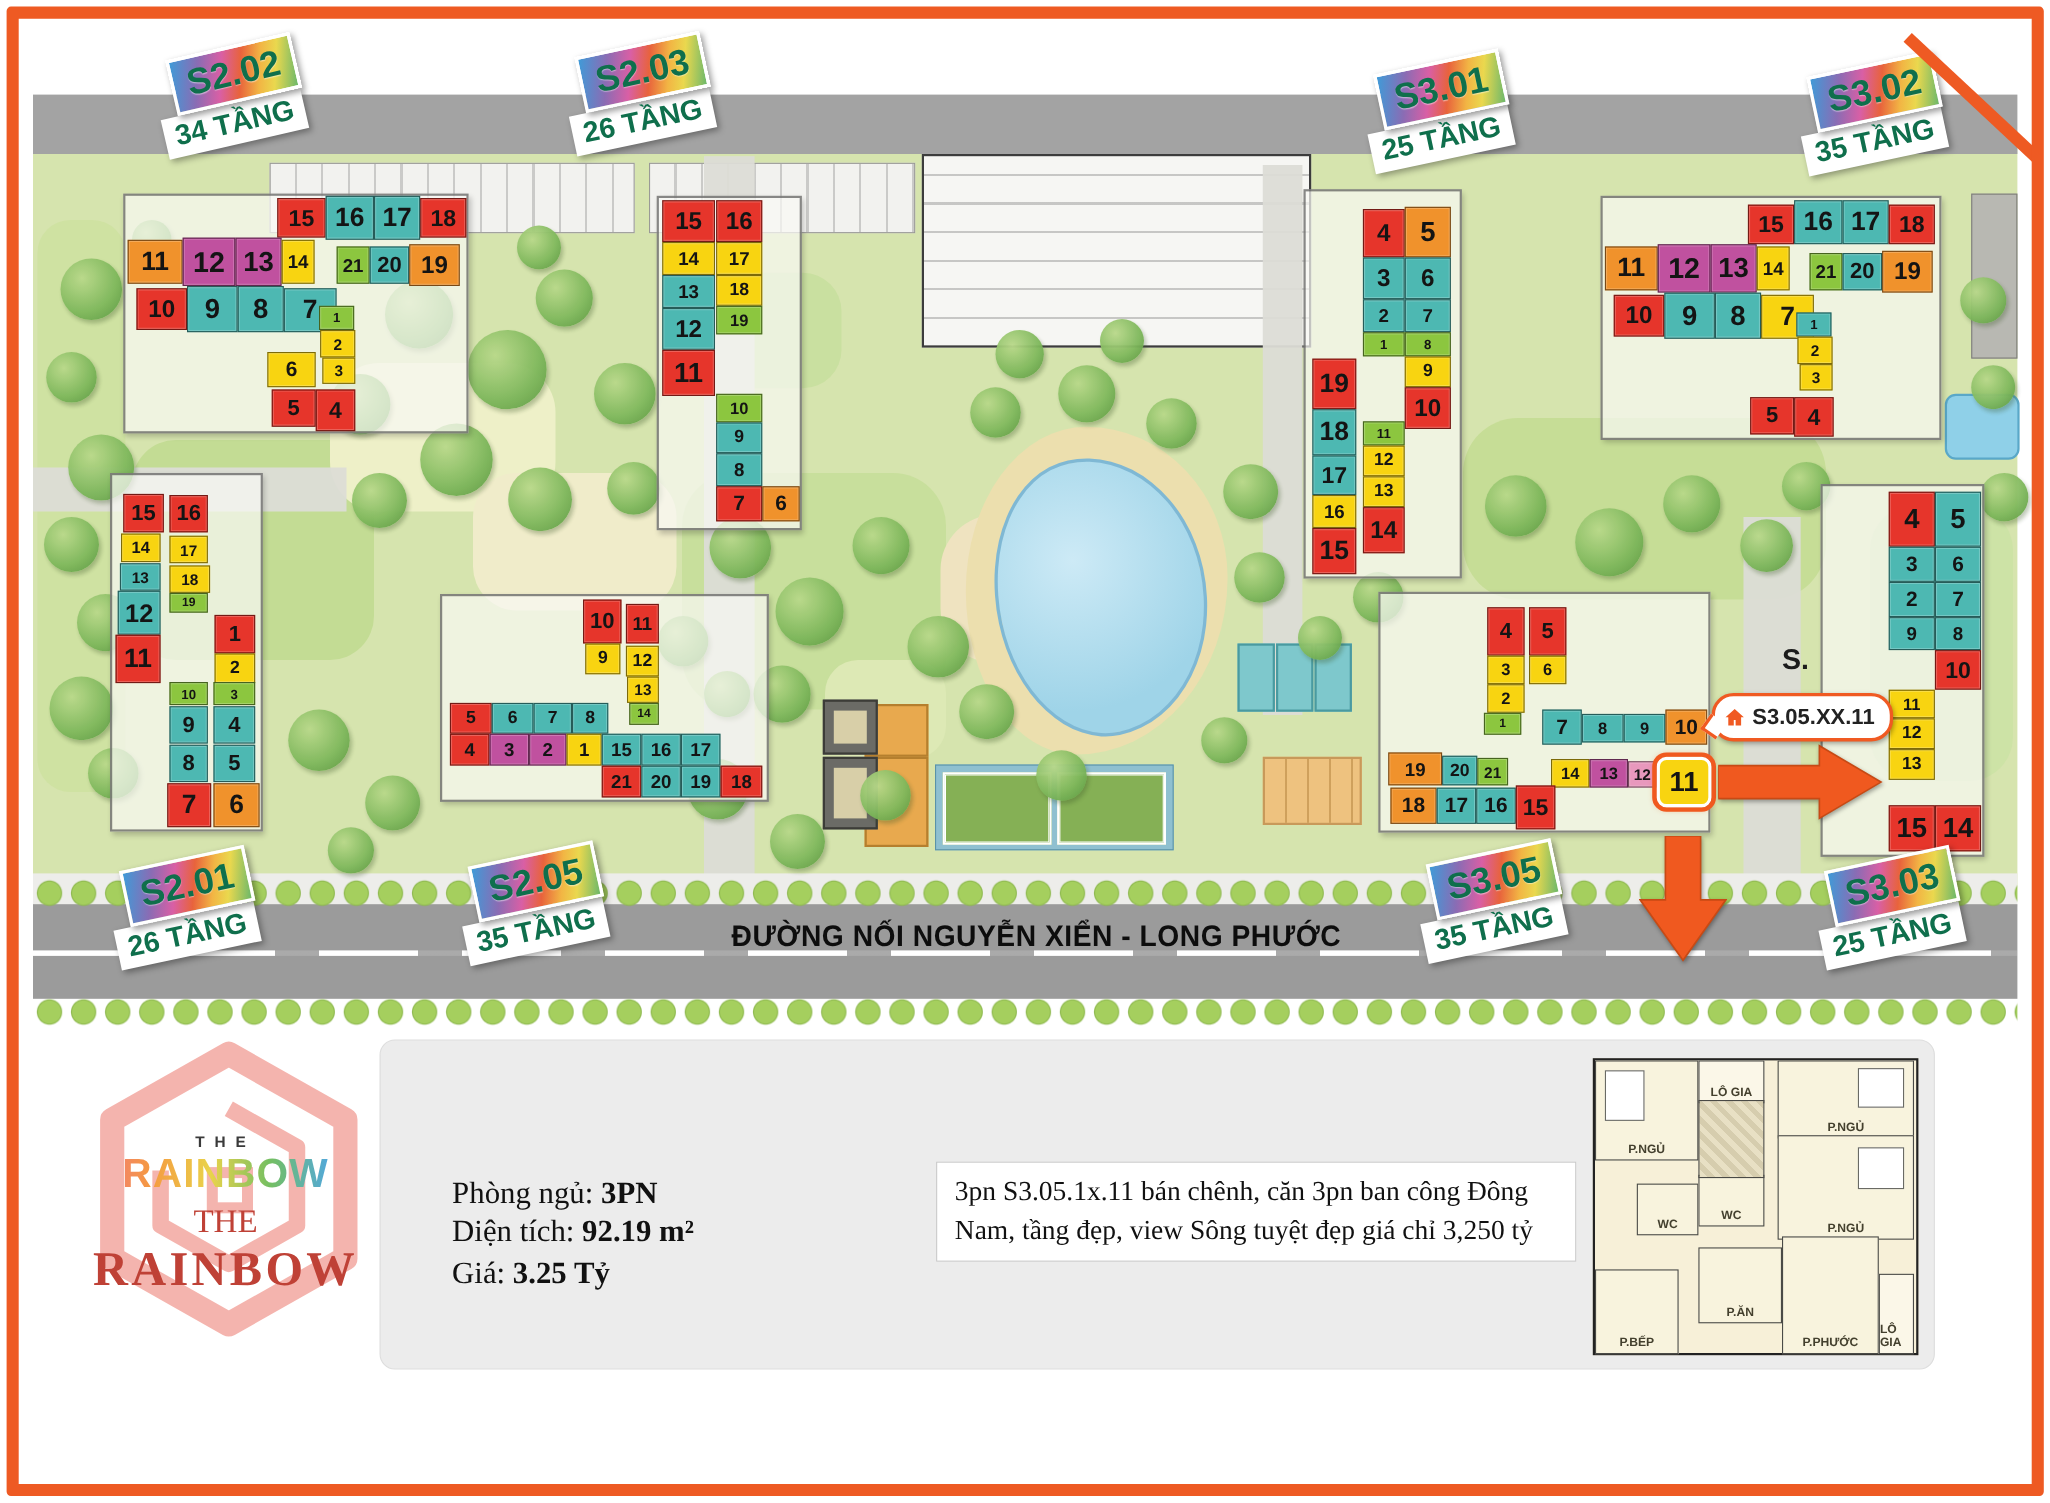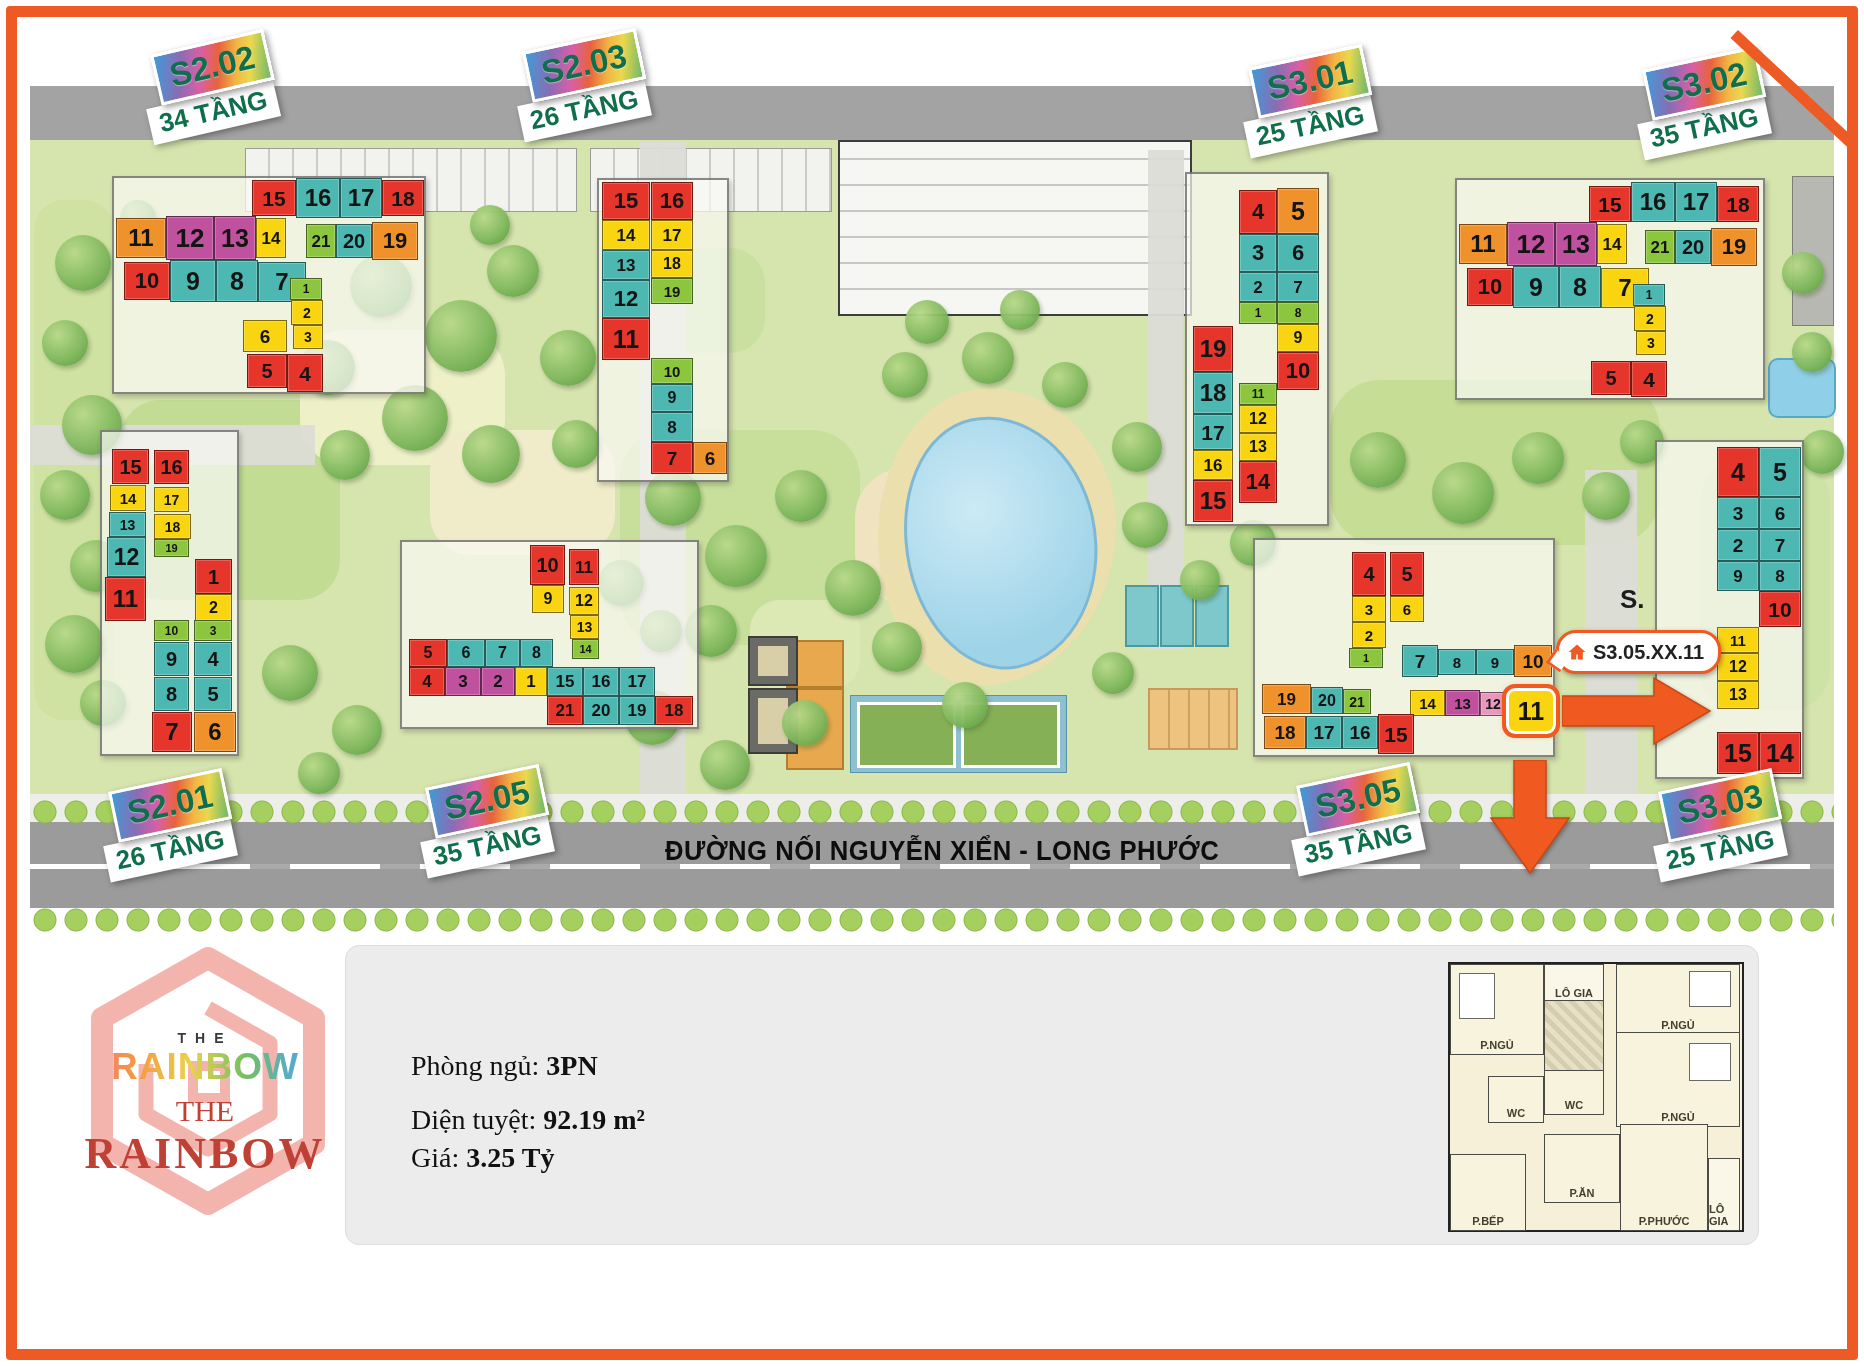--- a/index.html
+++ b/index.html
@@ -405,32 +405,33 @@
     <rect x="105" y="120" width="32" height="32" fill="none" stroke="#f2a29a" stroke-width="10"></rect>
   </svg>
   <div class="logo-text">
     <div class="logo-the-sm">THE</div>
     <div class="logo-rainbow-grad">RAINBOW</div>
     <div class="logo-the-red">THE</div>
     <div class="logo-rainbow-red">RAINBOW</div>
   </div>
 
   <div class="panel">
-    <div class="field" style="top:104px;">
+    <div class="field" style="top:124px;">
       <span>Phòng ngủ:</span>
       <b>3PN</b>
     </div>
     <div class="field" style="top:158px;">
-      <span>Diện tuyệt:</span>
+      <span>Diện tích:</span>
       <b>92.19 m²</b>
     </div>
     <div class="field" style="top:196px;">
       <span>Giá:</span>
       <b>3.25 Tỷ</b>
     </div>
+    <div class="desc-box">3pn S3.05.1x.11 bán chênh, căn 3pn ban công Đông Nam, tầng đẹp, view Sông tuyệt đẹp giá chỉ 3,250 tỷ</div>
 
     <div class="floorplan">
       <div class="room" style="left:0px;top:0px;width:92px;height:86px;">
           <span>P.NGỦ</span>
         <div class="bed" style="left:8px;top:8px;width:34px;height:44px;"></div>
         </div>
       <div class="room light" style="left:94px;top:0px;width:58px;height:34px;">
           <span>LÔ GIA</span>
         </div>
       <div class="room" style="left:166px;top:0px;width:122px;height:66px;">

